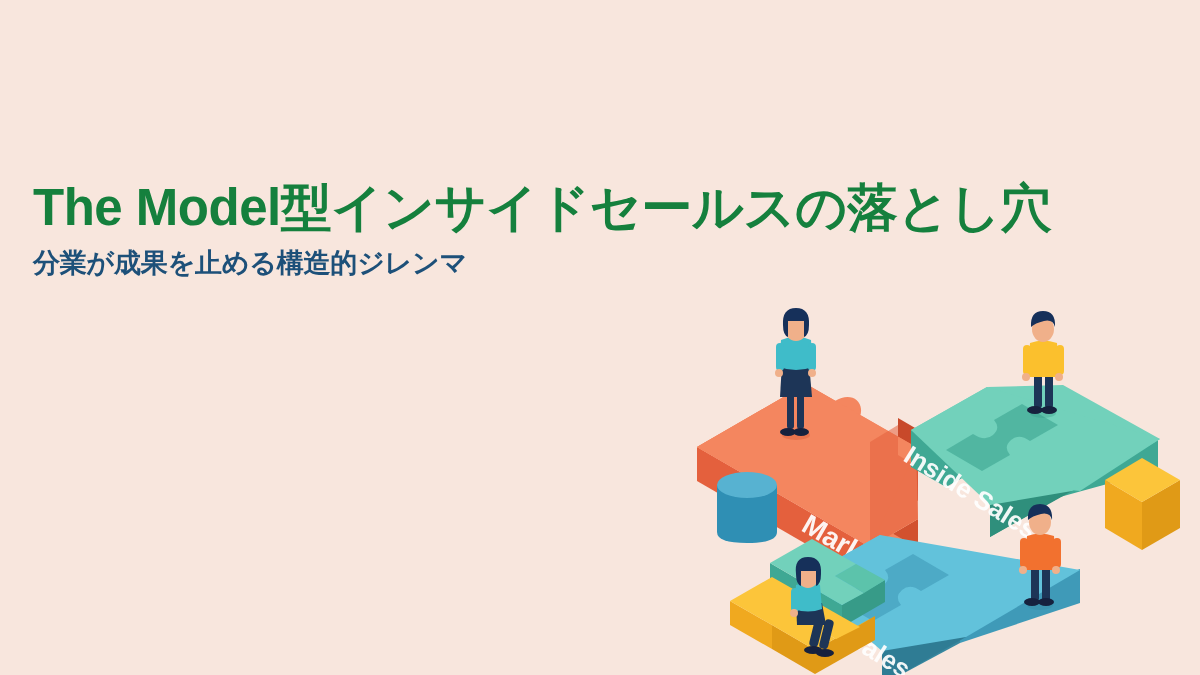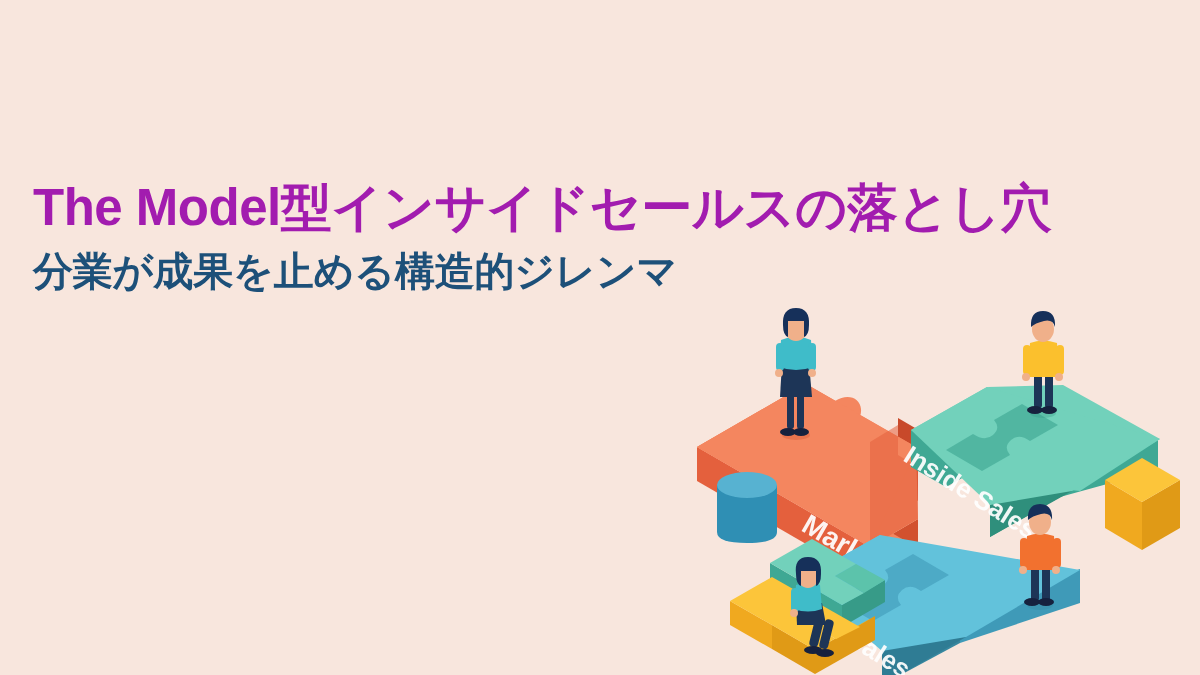--- a/index.html
+++ b/index.html
@@ -28,21 +28,21 @@
   .headline {
     font-size: 51px;
     line-height: 1.16;
     font-weight: 700;
     color: #1d5079;
     letter-spacing: -0.5px;
     white-space: nowrap;
     margin: 0;
   }
   .subhead {
-    font-size: 40px;
+    font-size: 27px;
     line-height: 1.22;
     font-weight: 700;
     color: #1d5079;
     letter-spacing: -0.2px;
     white-space: nowrap;
     margin: 10px 0 0 0;
   }
 
   
   .illustration {
@@ -61,21 +61,21 @@
     fill: #ffffff;
     opacity: 0.93;
   }
 </style>
 </head>
 <body>
 
 <div id="canvas" style="background: rgb(248, 230, 221);">
 
   <div class="text-block">
-    <h1 class="headline" style="color: #a21caf;">The Model型インサイドセールスの落とし穴</h1>
+    <h1 class="headline" style="color: #15803d;">The Model型インサイドセールスの落とし穴</h1>
     <h2 class="subhead" style="color: rgb(29, 80, 121);">分業が成果を止める構造的ジレンマ</h2>
   </div>
 
   <div class="illustration">
     <svg viewBox="0 0 540 390" xmlns="http://www.w3.org/2000/svg" aria-hidden="true">
 
       <g>
 
         <path d="M37 162 L37 196 L210 296 L210 262 Z" fill="#e4603d"></path>
         <path d="M210 262 L210 296 L258 268 L258 234 Z" fill="#d2512f"></path>

